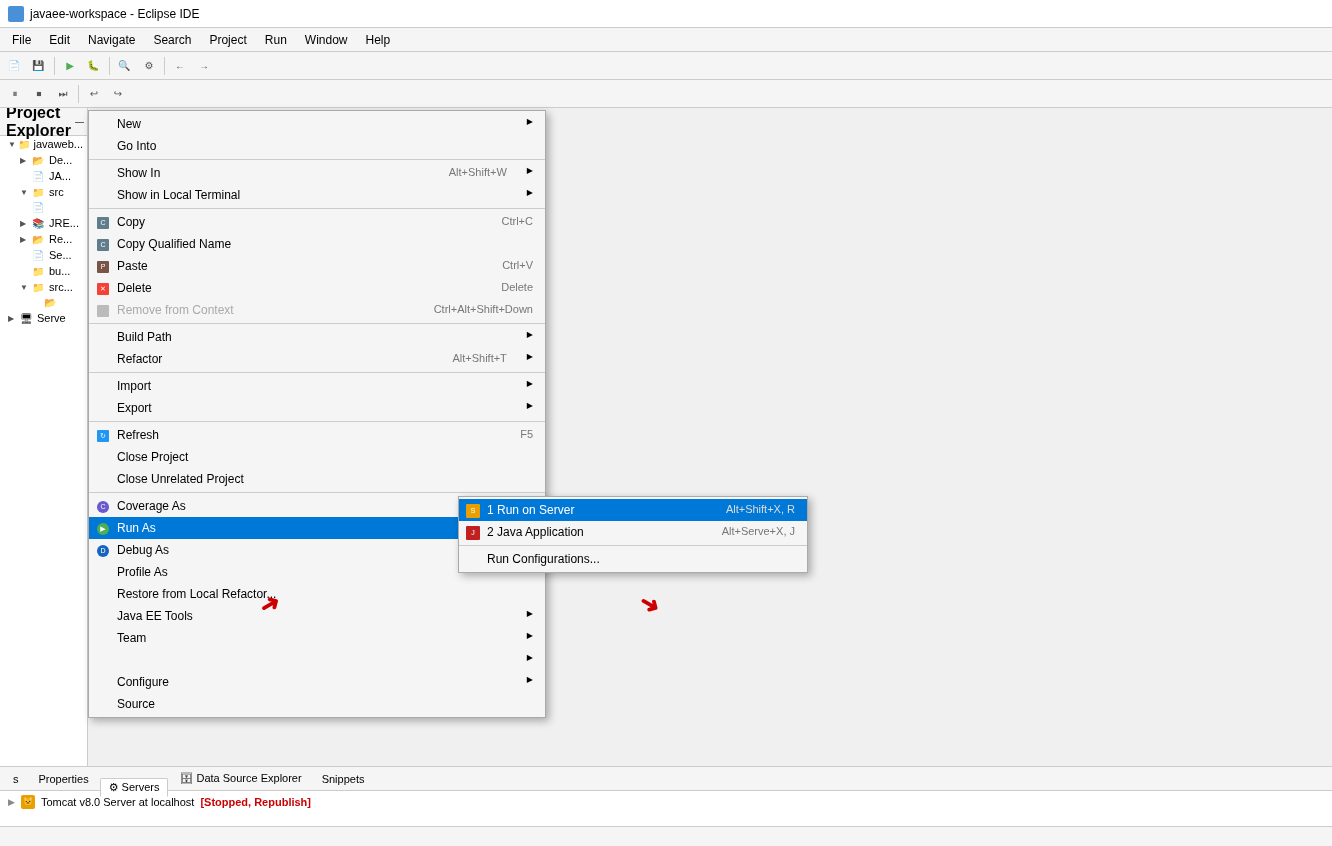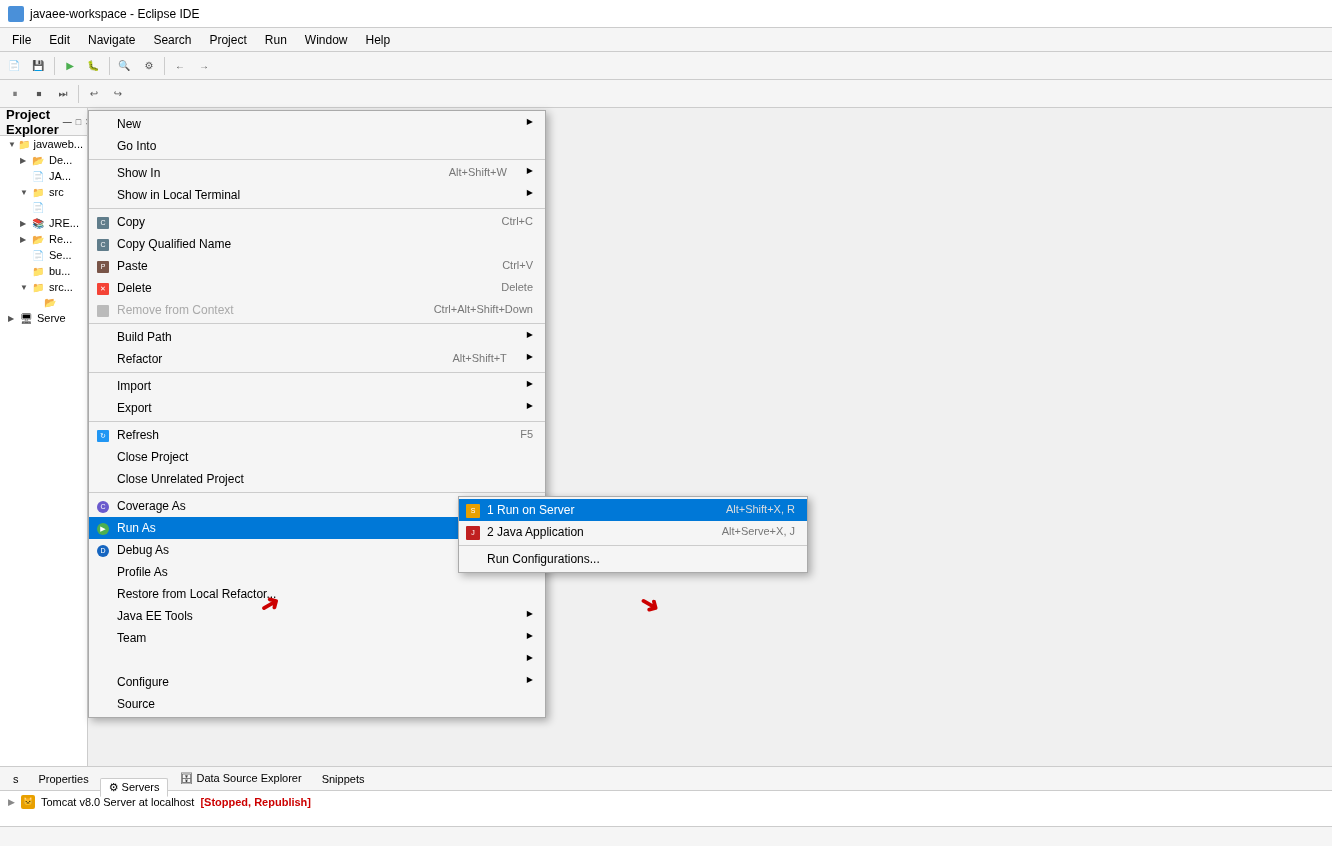--- a/index.html
+++ b/index.html
@@ -89,21 +89,21 @@
       background: #f5f5f5;
       border-bottom: 1px solid #ccc;
       height: 28px;
       display: flex;
       align-items: center;
       padding: 0 6px;
       font-size: 11px;
       font-weight: bold;
       gap: 4px;
     }
-    .panel-header-title { flex: 1; font-size: 13px; }
+    .panel-header-title { flex: 1; font-size: 16px; }
     .panel-header-btn {
       width: 16px; height: 16px;
       display: flex; align-items: center; justify-content: center;
       cursor: pointer;
       font-size: 9px;
       color: #555;
     }
 
     .tree-item {
       display: flex;

